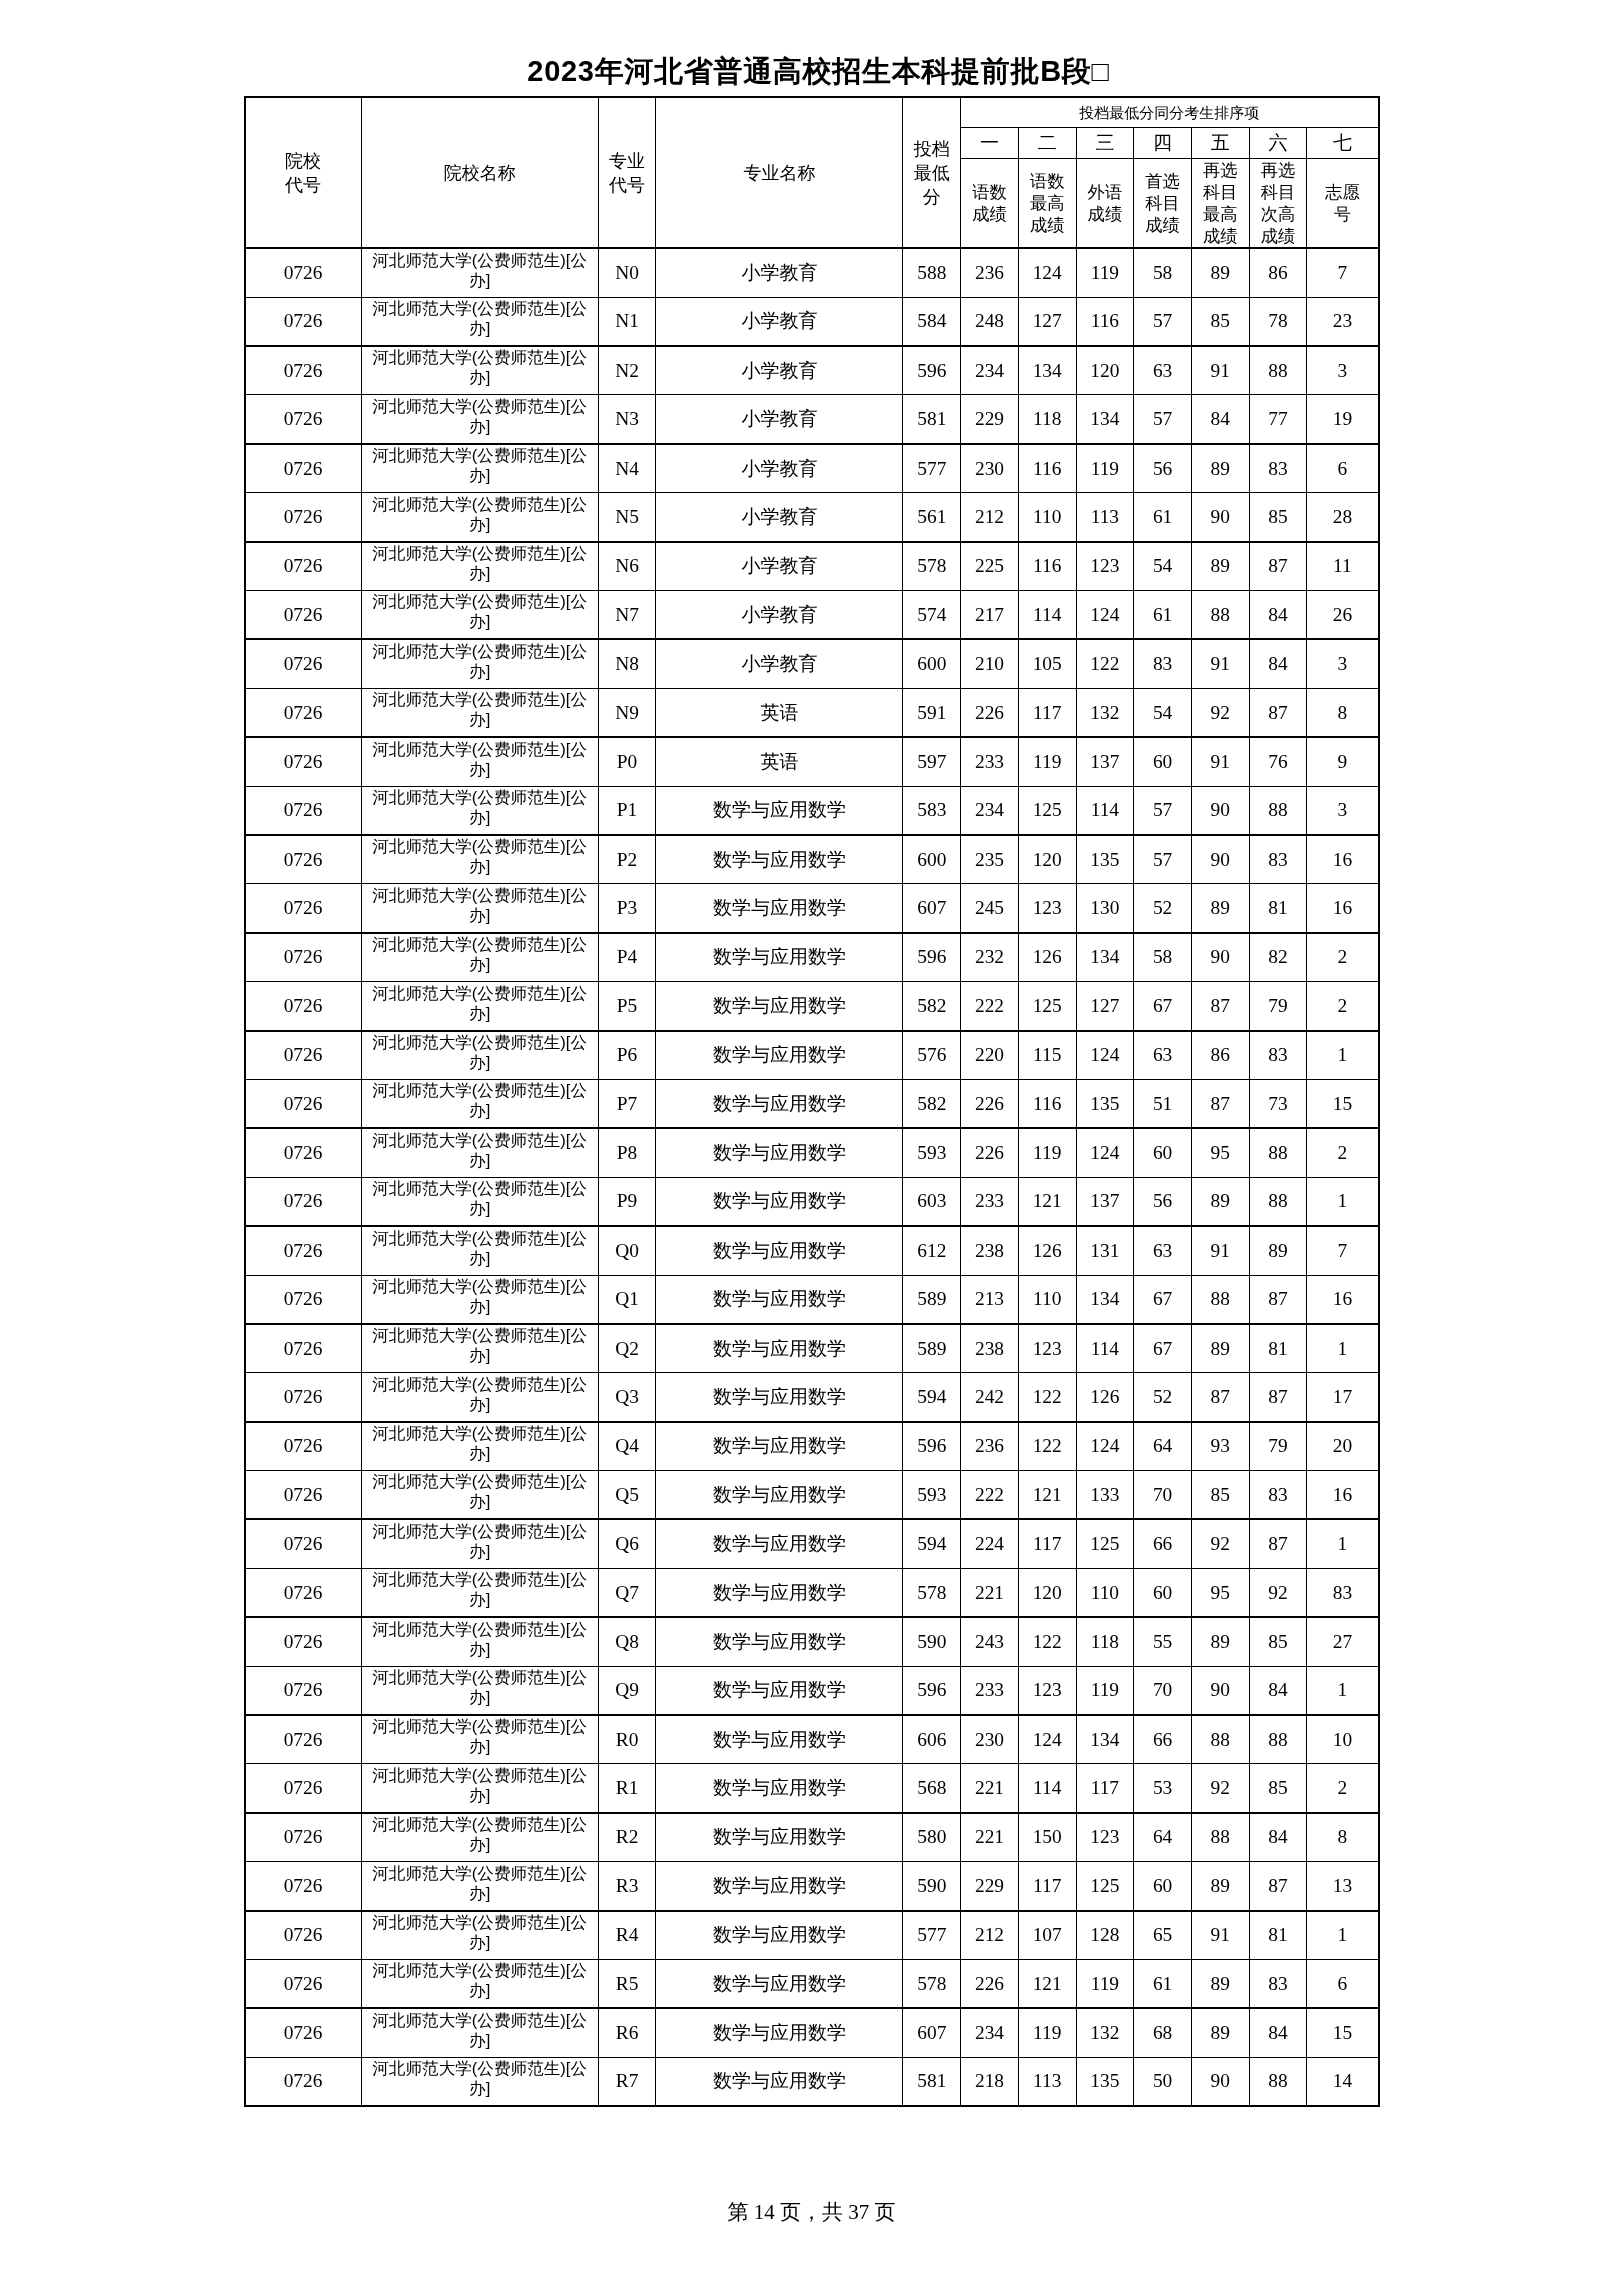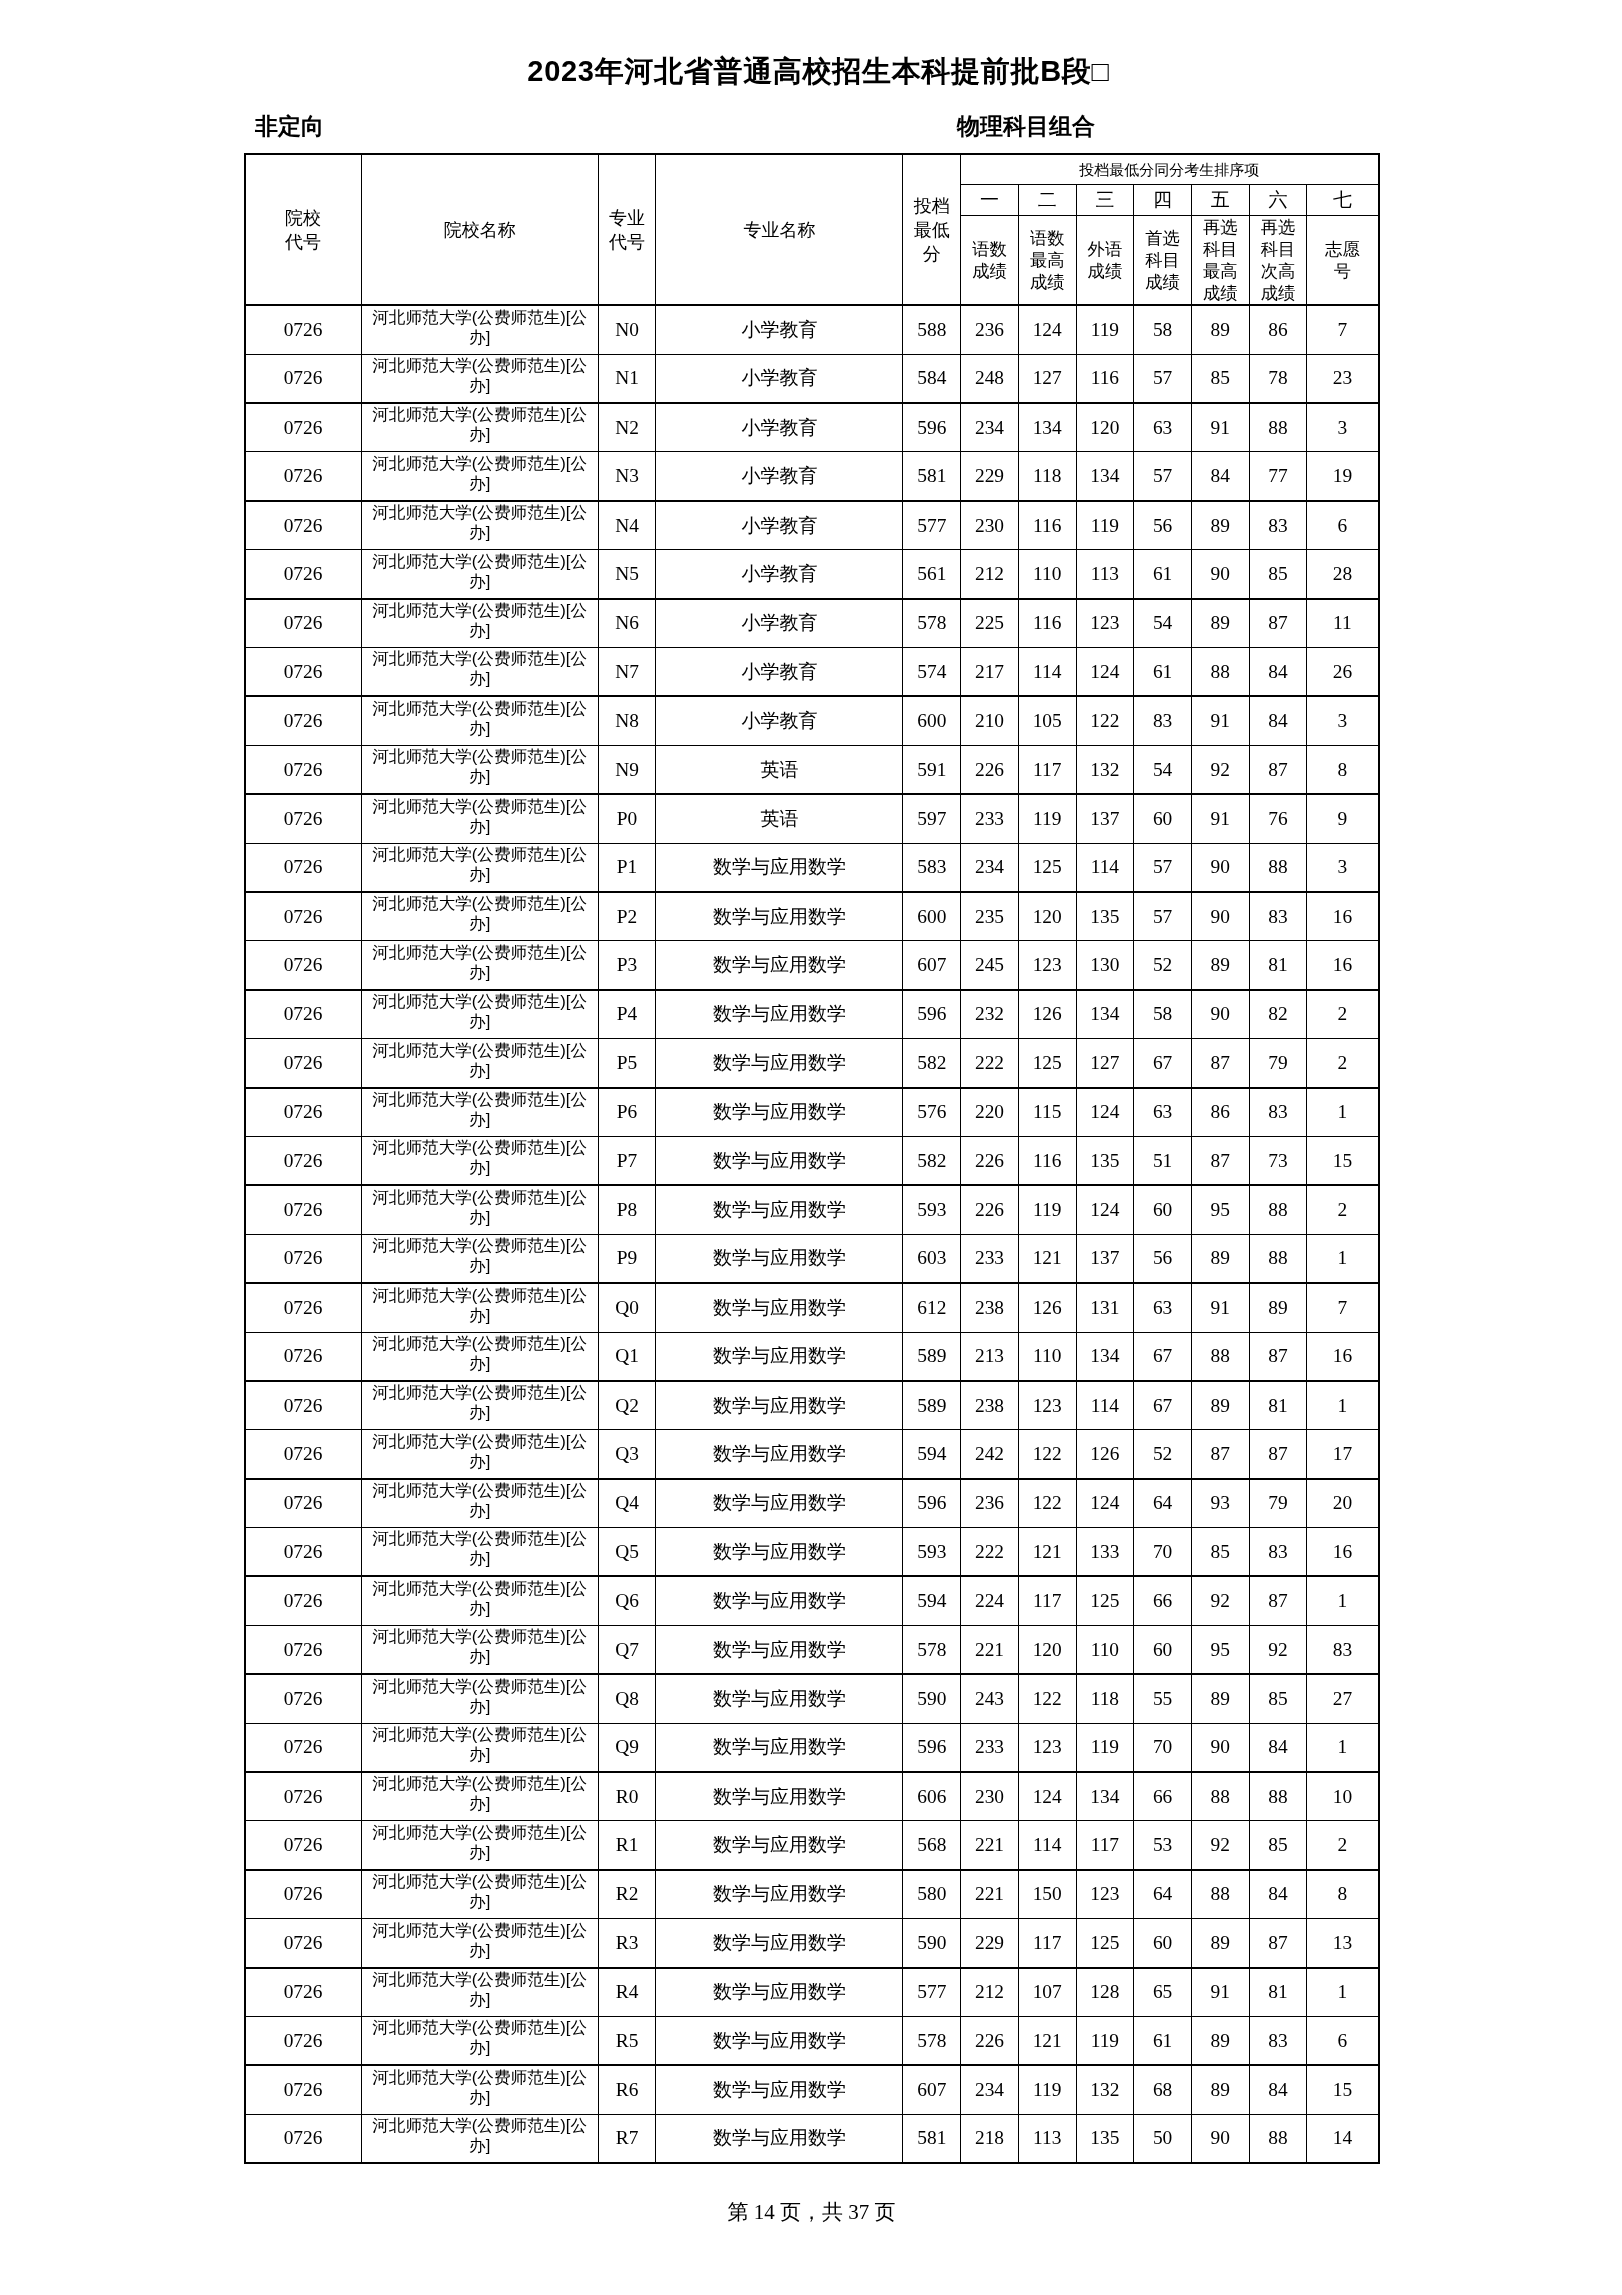--- a/index.html
+++ b/index.html
@@ -171,24 +171,20 @@
 </style>
 </head>
 <body>
 
 <div class="page">
 
   <div class="title-block">
     <div class="title-line">2023年河北省普通高校招生本科提前批B段□</div>
   </div>
 
-  <div class="subhead">
-    <div class="subhead-left">非定向</div>
-    <div class="subhead-right">物理科目组合</div>
-  </div>
 
   <div class="table-wrap">
     <table class="score-table">
       <colgroup>
         <col class="c-code">
           <col class="c-name">
           <col class="c-majcode">
           <col class="c-majname">
         <col class="c-score">
         <col class="c-n1">

